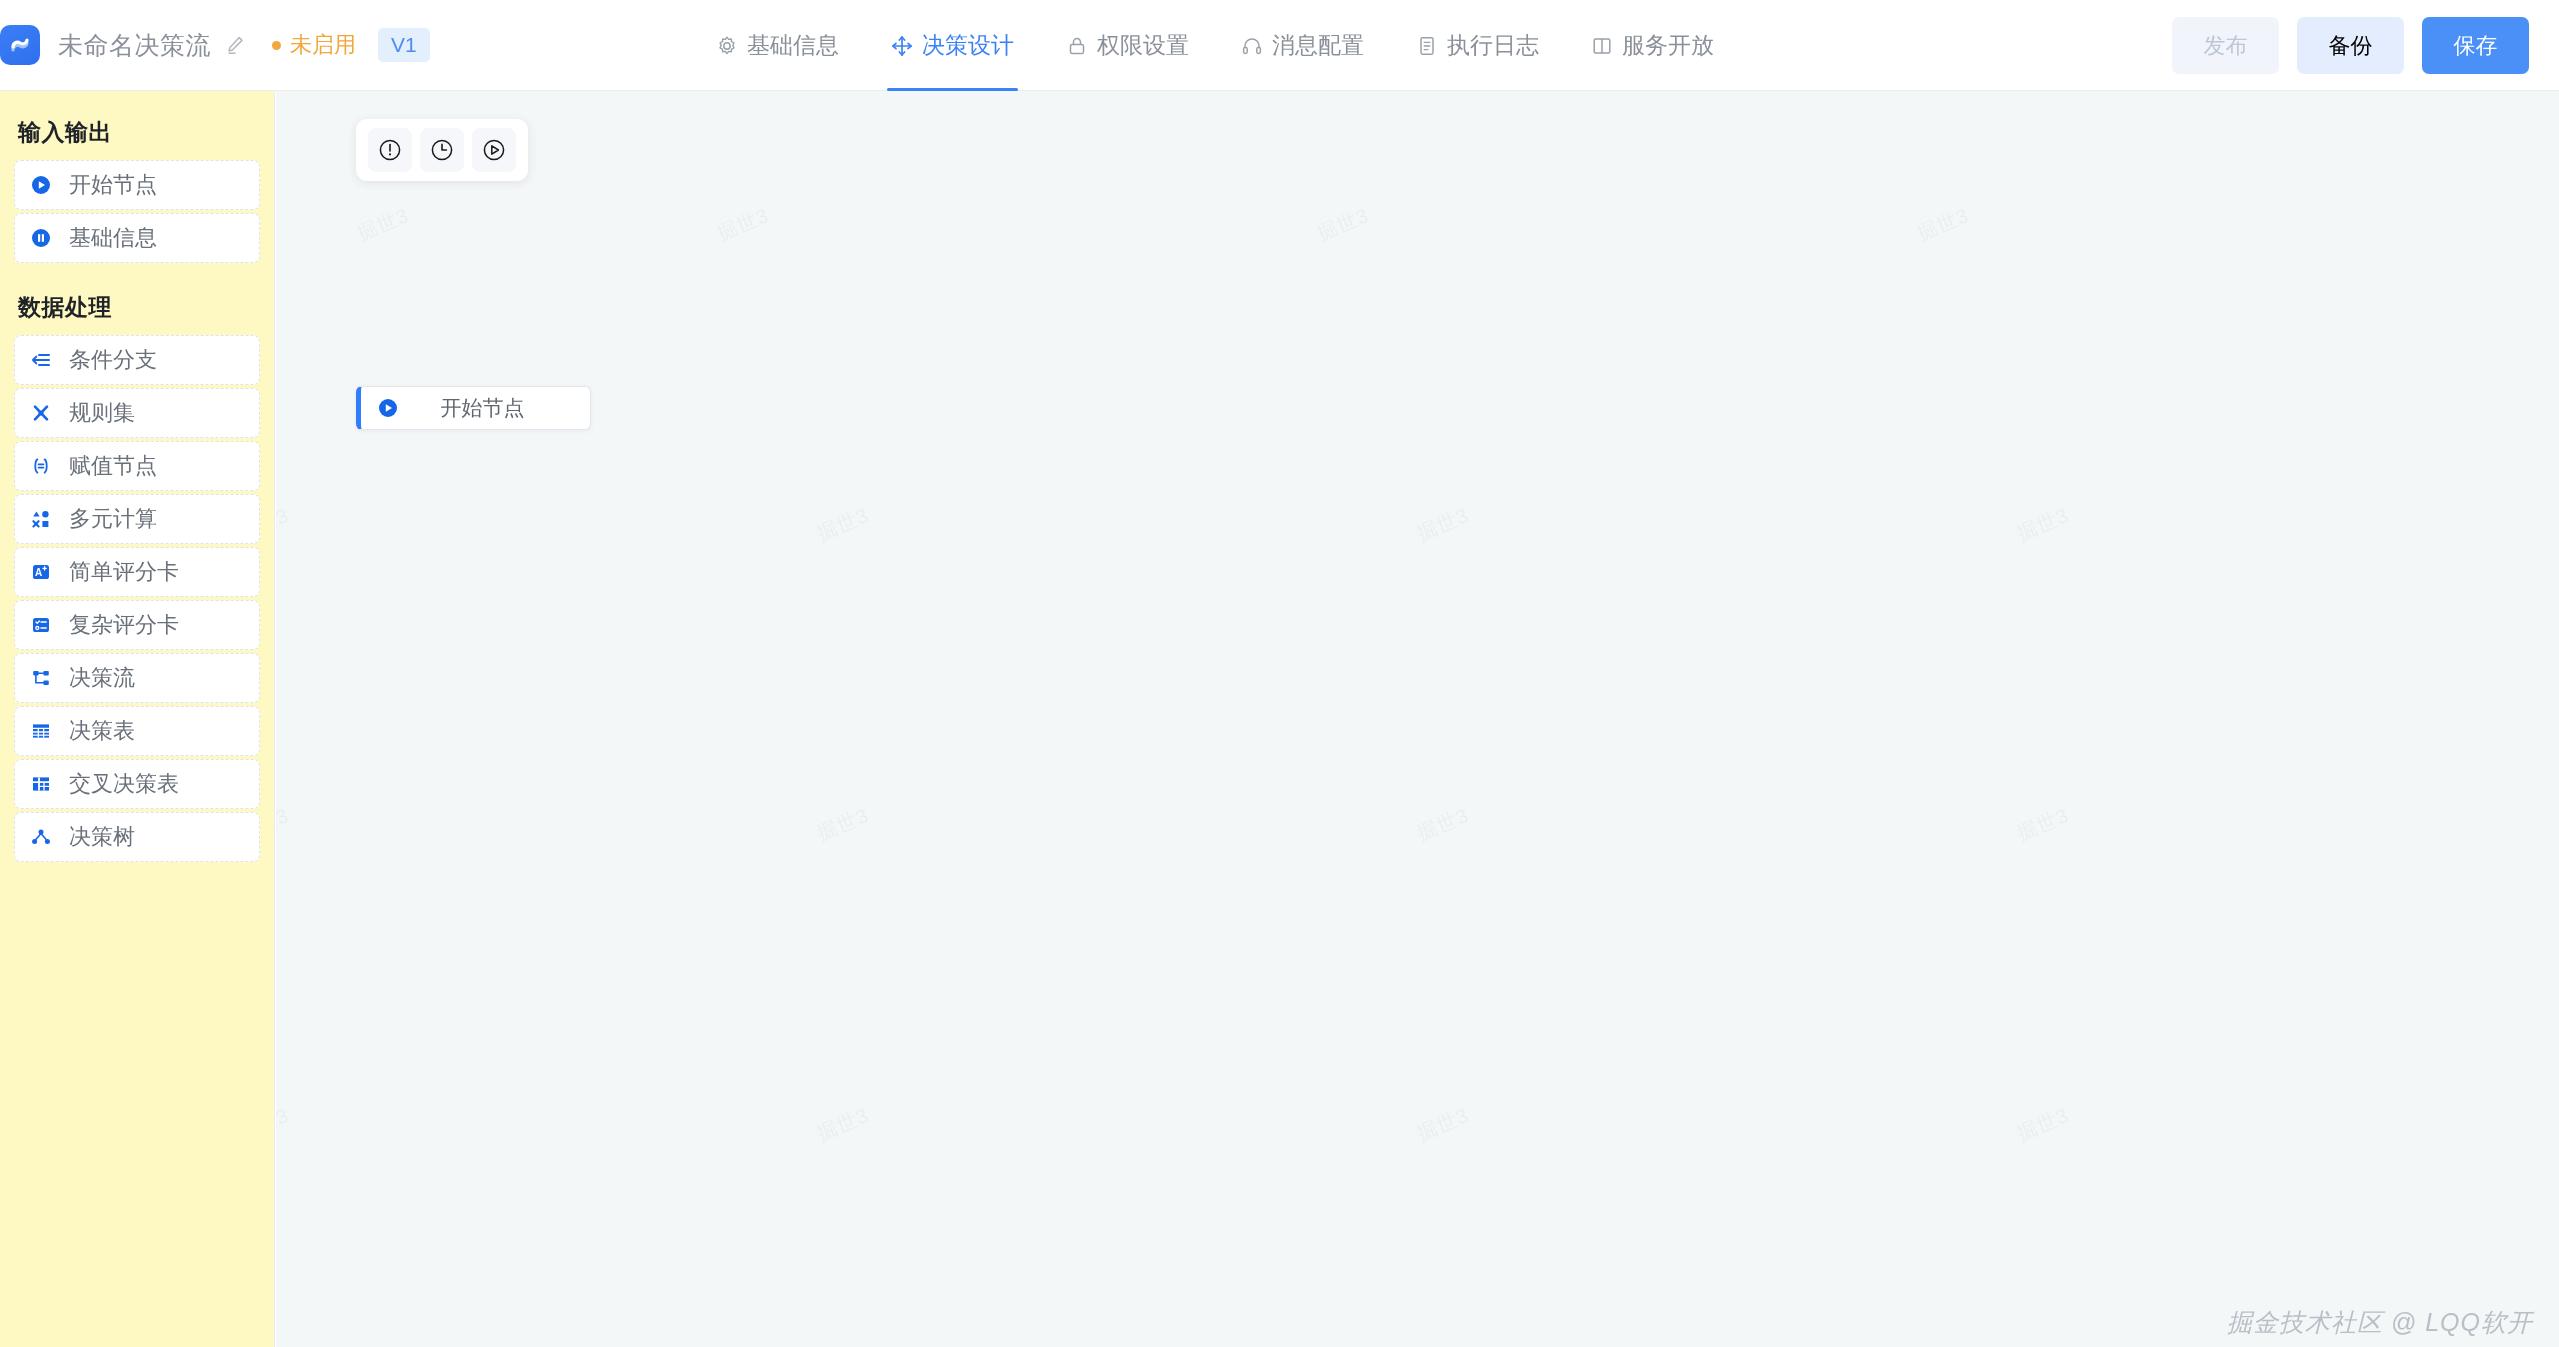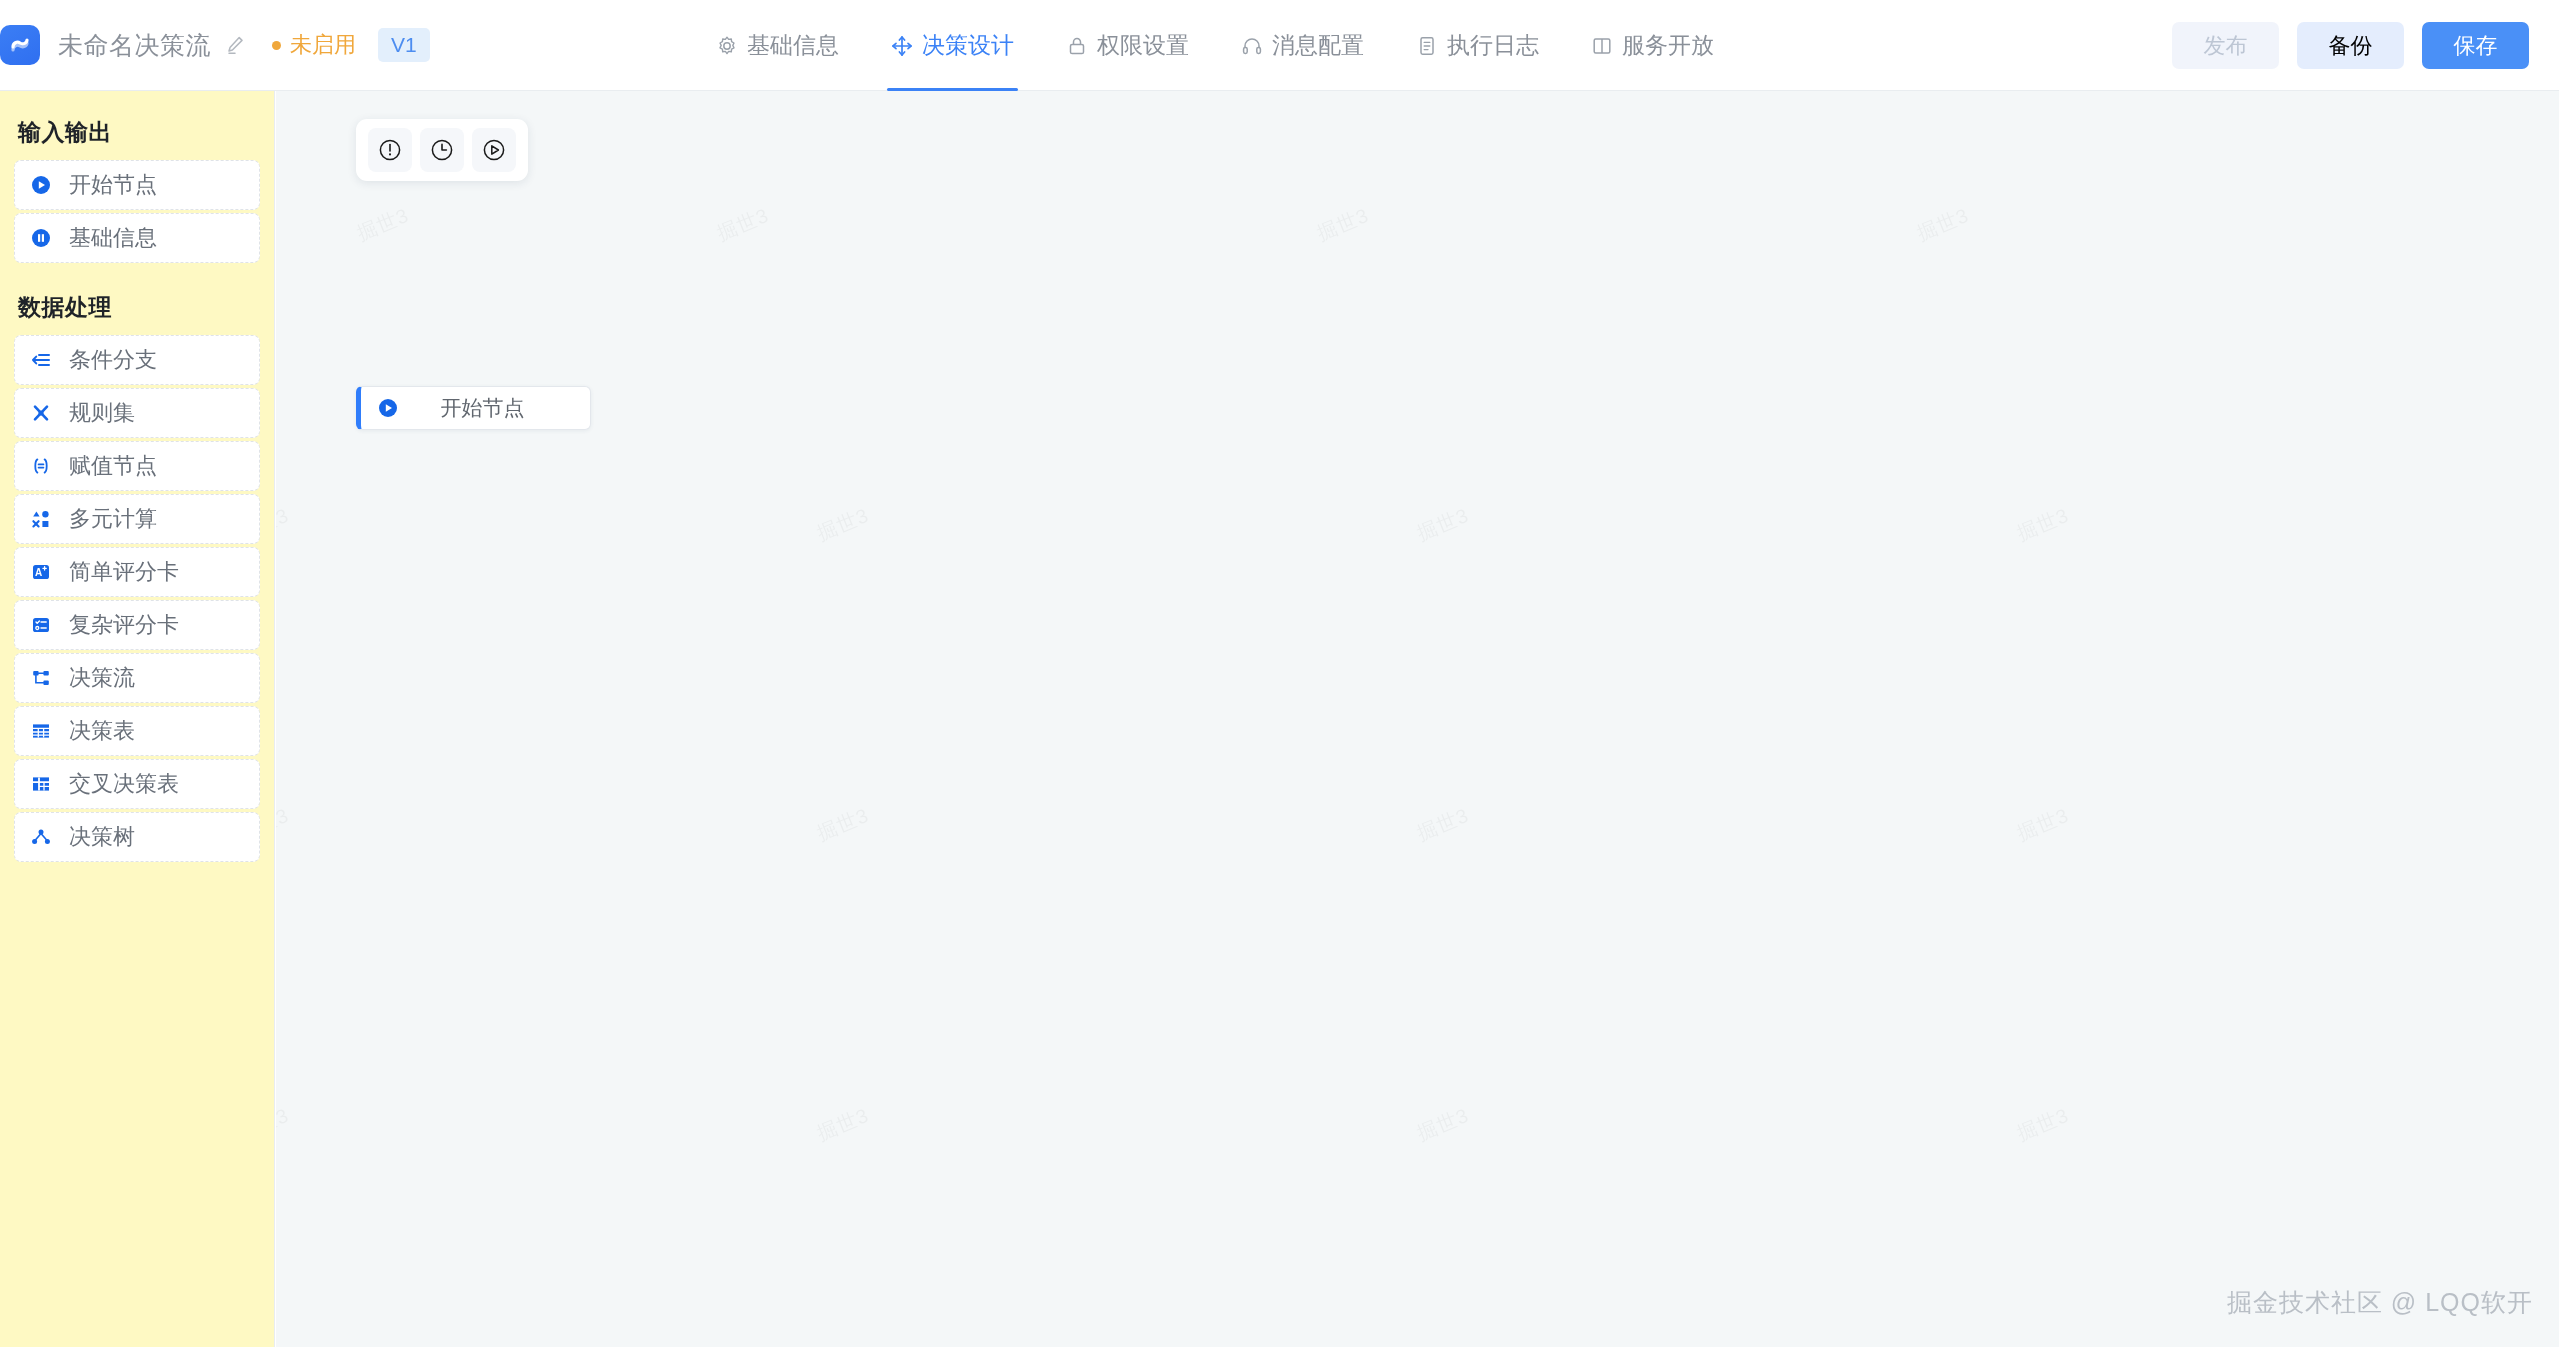--- a/index.html
+++ b/index.html
@@ -70,21 +70,21 @@
     height: 3px; background: #3b82f6; border-radius: 2px;
   }
 
   
   .actions {
     position: absolute; right: 30px; top: 0; height: 91px;
     display: flex; align-items: center; gap: 18px;
   }
   .btn {
     font-size: 22px; border-radius: 7px; border: none;
-    padding: 0 26px; height: 47px; min-width: 107px;
+    padding: 0 26px; height: 57px; min-width: 107px;
     cursor: pointer; font-family: inherit;
     display:flex; align-items:center; justify-content:center;
   }
   .btn-disabled { background: #f1f4fb; color: #bdc6d4; cursor: default; }
   .btn-ghost { background: #e4edfd; color: #000000; }
   .btn-primary { background: #4a90f7; color: #ffffff; }
 
   
   .sidebar {
     position: absolute; left: 0; top: 91px;
@@ -153,23 +153,23 @@
     box-shadow: 0 1px 4px rgba(30,50,80,.07);
     cursor: pointer;
   }
   .node-start .nic { margin-left: 16px; width: 22px; height: 22px; flex:0 0 auto; display:block; }
   .node-start .nlabel {
     flex: 1; text-align: center; font-size: 21px;
     color: #60666e; padding-right: 24px; white-space: nowrap;
   }
 
   .credit {
-    position: absolute; right: 26px; bottom: 28px;
+    position: absolute; right: 26px; bottom: 8px;
     font-size: 25px; color: #b9bfc6; letter-spacing: 1px;
-    white-space: nowrap; user-select: none;
+    white-space: nowrap; user-select: none; font-style: italic;
   }
 </style>
 </head>
 <body>
 
 <div class="topbar">
 
   <div class="brand">
     <div class="logo">
       <svg width="26" height="26" viewBox="0 0 26 26">

